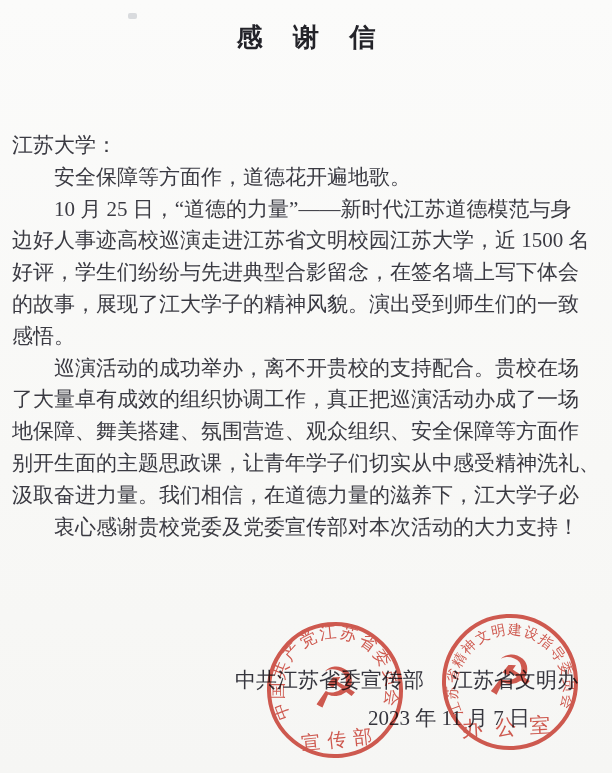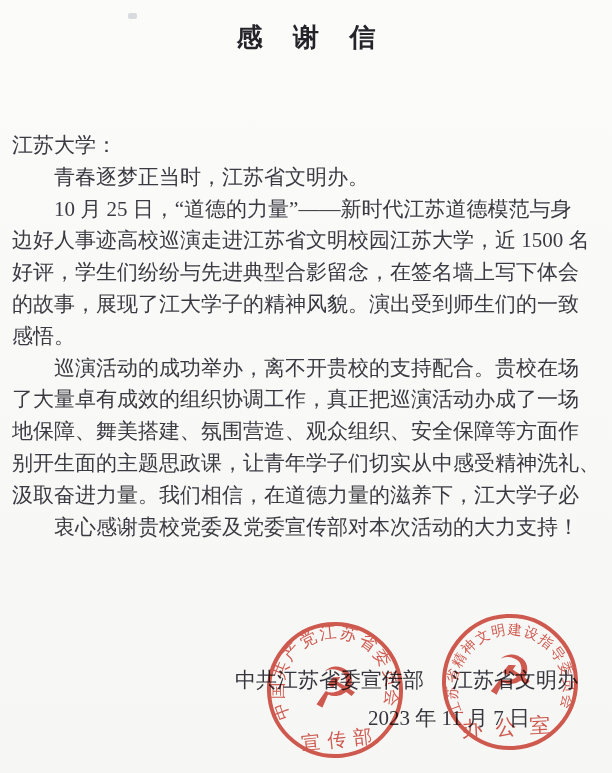--- a/index.html
+++ b/index.html
@@ -50,21 +50,21 @@
 <body>
 
 <div class="paper"></div>
 <div class="smudge"></div>
 
 <div class="title">感 谢 信</div>
 
 <div class="letter-body">
   <div class="line">江苏大学：</div>
   <div>
-      <div class="line indent">青春逐梦正当时，江苏省文明办。</div>
+      <div class="line indent">安全保障等方面作，道德花开遍地歌。</div>
       <div class="line indent">10 月 25 日，“道德的力量”——新时代江苏道德模范与身</div>
       <div class="line">边好人事迹高校巡演走进江苏省文明校园江苏大学，近 1500 名</div>
       <div class="line">好评，学生们纷纷与先进典型合影留念，在签名墙上写下体会</div>
       <div class="line">的故事，展现了江大学子的精神风貌。演出受到师生们的一致</div>
       <div class="line">感悟。</div>
       <div class="line indent">巡演活动的成功举办，离不开贵校的支持配合。贵校在场</div>
       <div class="line">了大量卓有成效的组织协调工作，真正把巡演活动办成了一场</div>
       <div class="line">地保障、舞美搭建、氛围营造、观众组织、安全保障等方面作</div>
       <div class="line">别开生面的主题思政课，让青年学子们切实从中感受精神洗礼、</div>
       <div class="line">汲取奋进力量。我们相信，在道德力量的滋养下，江大学子必</div>

